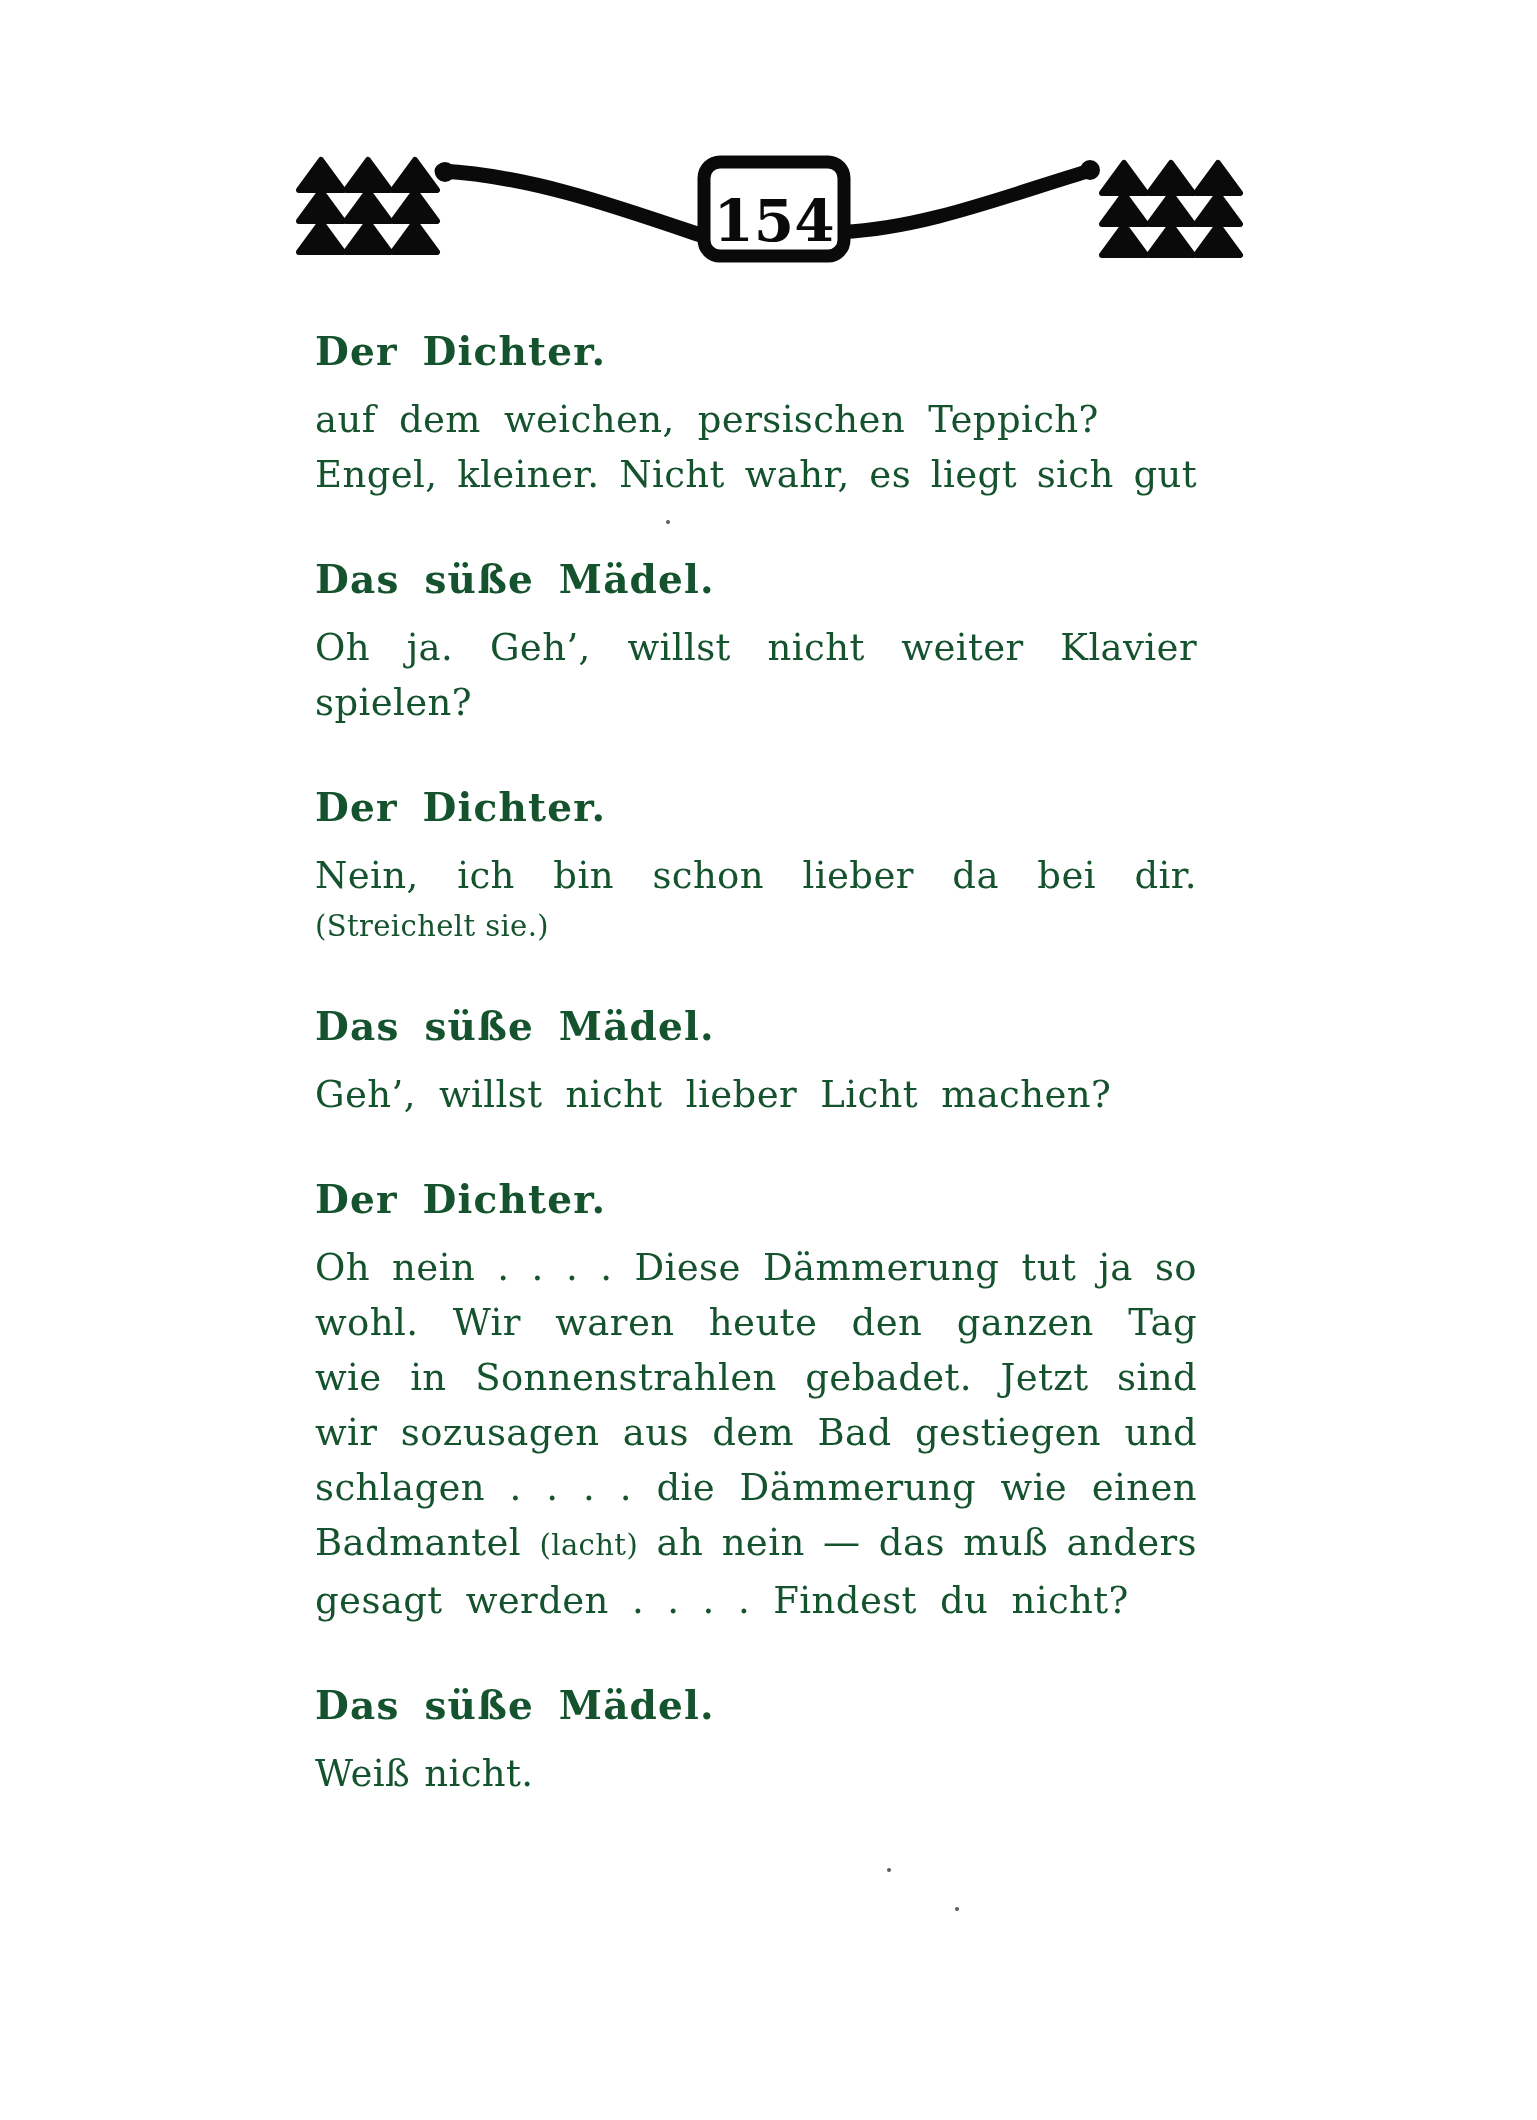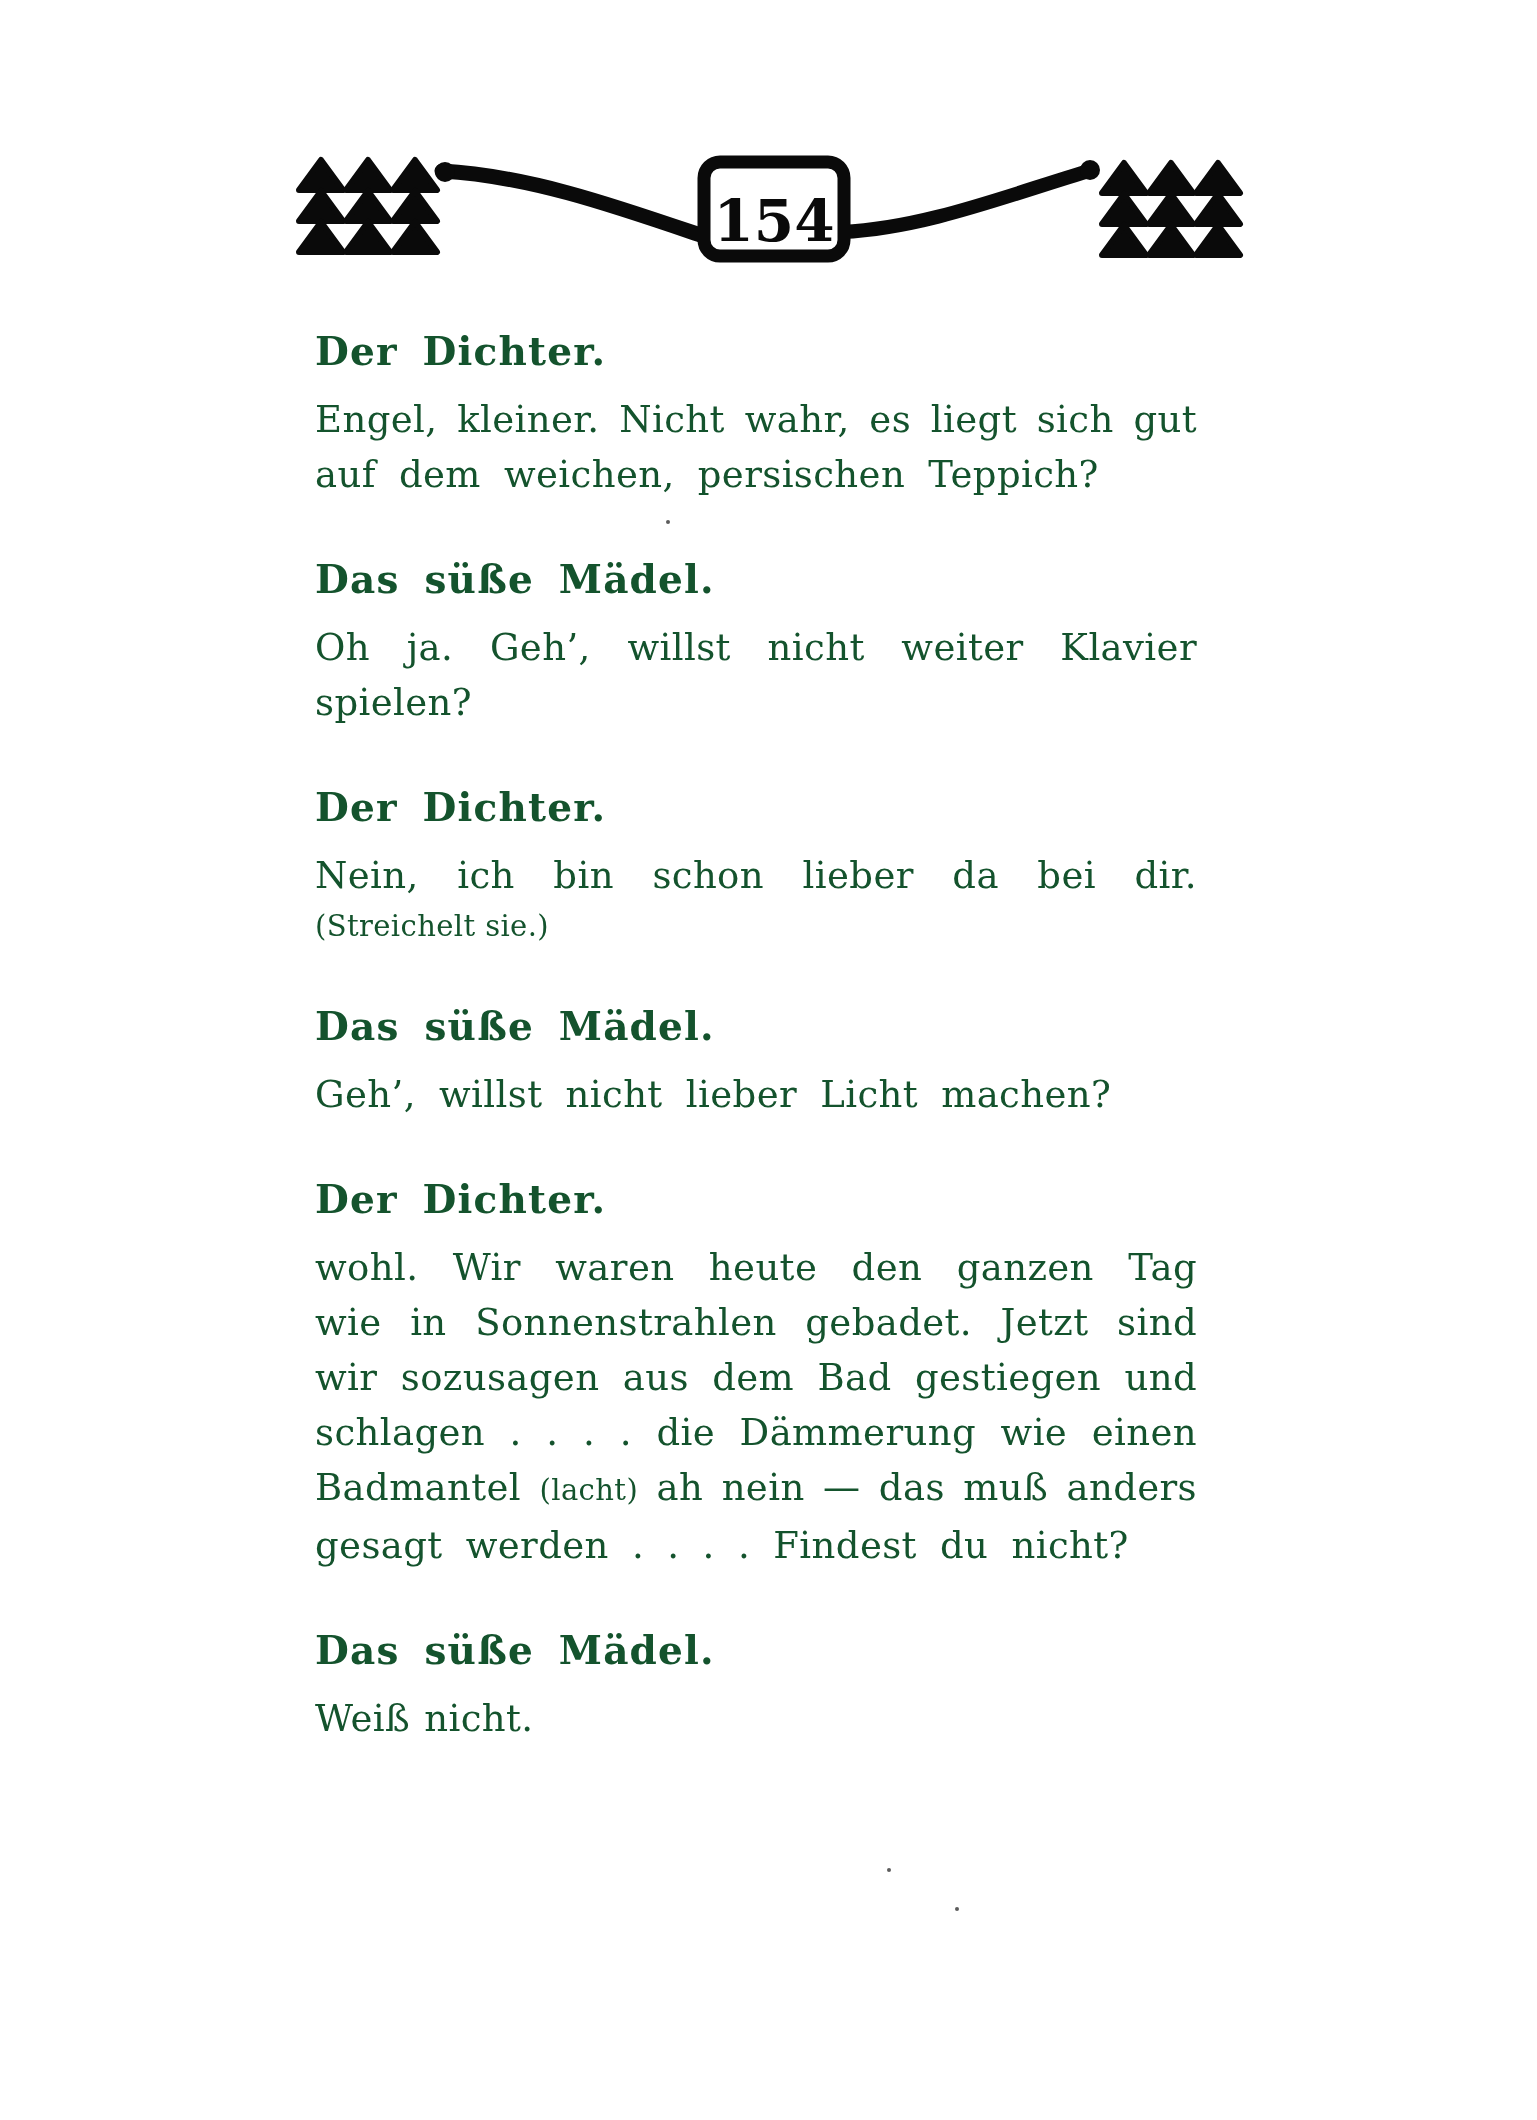--- a/index.html
+++ b/index.html
@@ -99,22 +99,22 @@
     <circle cx="1090" cy="170" r="10" fill="#0a0a0a"></circle>
 
     <rect x="704" y="162" width="140" height="94" rx="16" fill="#ffffff" stroke="#0a0a0a" stroke-width="13"></rect>
     <text x="774" y="241" text-anchor="middle" font-family="DejaVu Serif, serif" font-size="58" font-weight="700" fill="#0a0a0a">154</text>
   </svg>
 
   <div class="content">
 
     <div class="block">
       <div class="speaker">Der Dichter.</div>
+      <div class="line plain">auf dem weichen, persischen Teppich?</div>
       <div class="line just">Engel, kleiner. Nicht wahr, es liegt sich gut</div>
-      <div class="line plain">auf dem weichen, persischen Teppich?</div>
     </div>
 
     <div class="block">
       <div class="speaker">Das süße Mädel.</div>
       <div class="line just">Oh ja. Geh’, willst nicht weiter Klavier</div>
       <div class="line tight">spielen?</div>
     </div>
 
     <div class="block">
       <div class="speaker">Der Dichter.</div>
@@ -122,20 +122,21 @@
       <div class="stage">(Streichelt sie.)</div>
     </div>
 
     <div class="block">
       <div class="speaker">Das süße Mädel.</div>
       <div class="line plain">Geh’, willst nicht lieber Licht machen?</div>
     </div>
 
     <div class="block">
       <div class="speaker">Der Dichter.</div>
+      <div class="line just">Oh nein . . . . Diese Dämmerung tut ja so</div>
       <div class="line just">wohl. Wir waren heute den ganzen Tag</div>
       <div class="line just">wie in Sonnenstrahlen gebadet. Jetzt sind</div>
       <div class="line just">wir sozusagen aus dem Bad gestiegen und</div>
       <div class="line just">schlagen . . . . die Dämmerung wie einen</div>
       <div class="line just">
         <span>Badmantel </span><span class="stage-inline">(lacht)</span><span> ah nein — das muß anders</span>
       </div>
       <div class="line plain">gesagt werden . . . . Findest du nicht?</div>
     </div>
 

